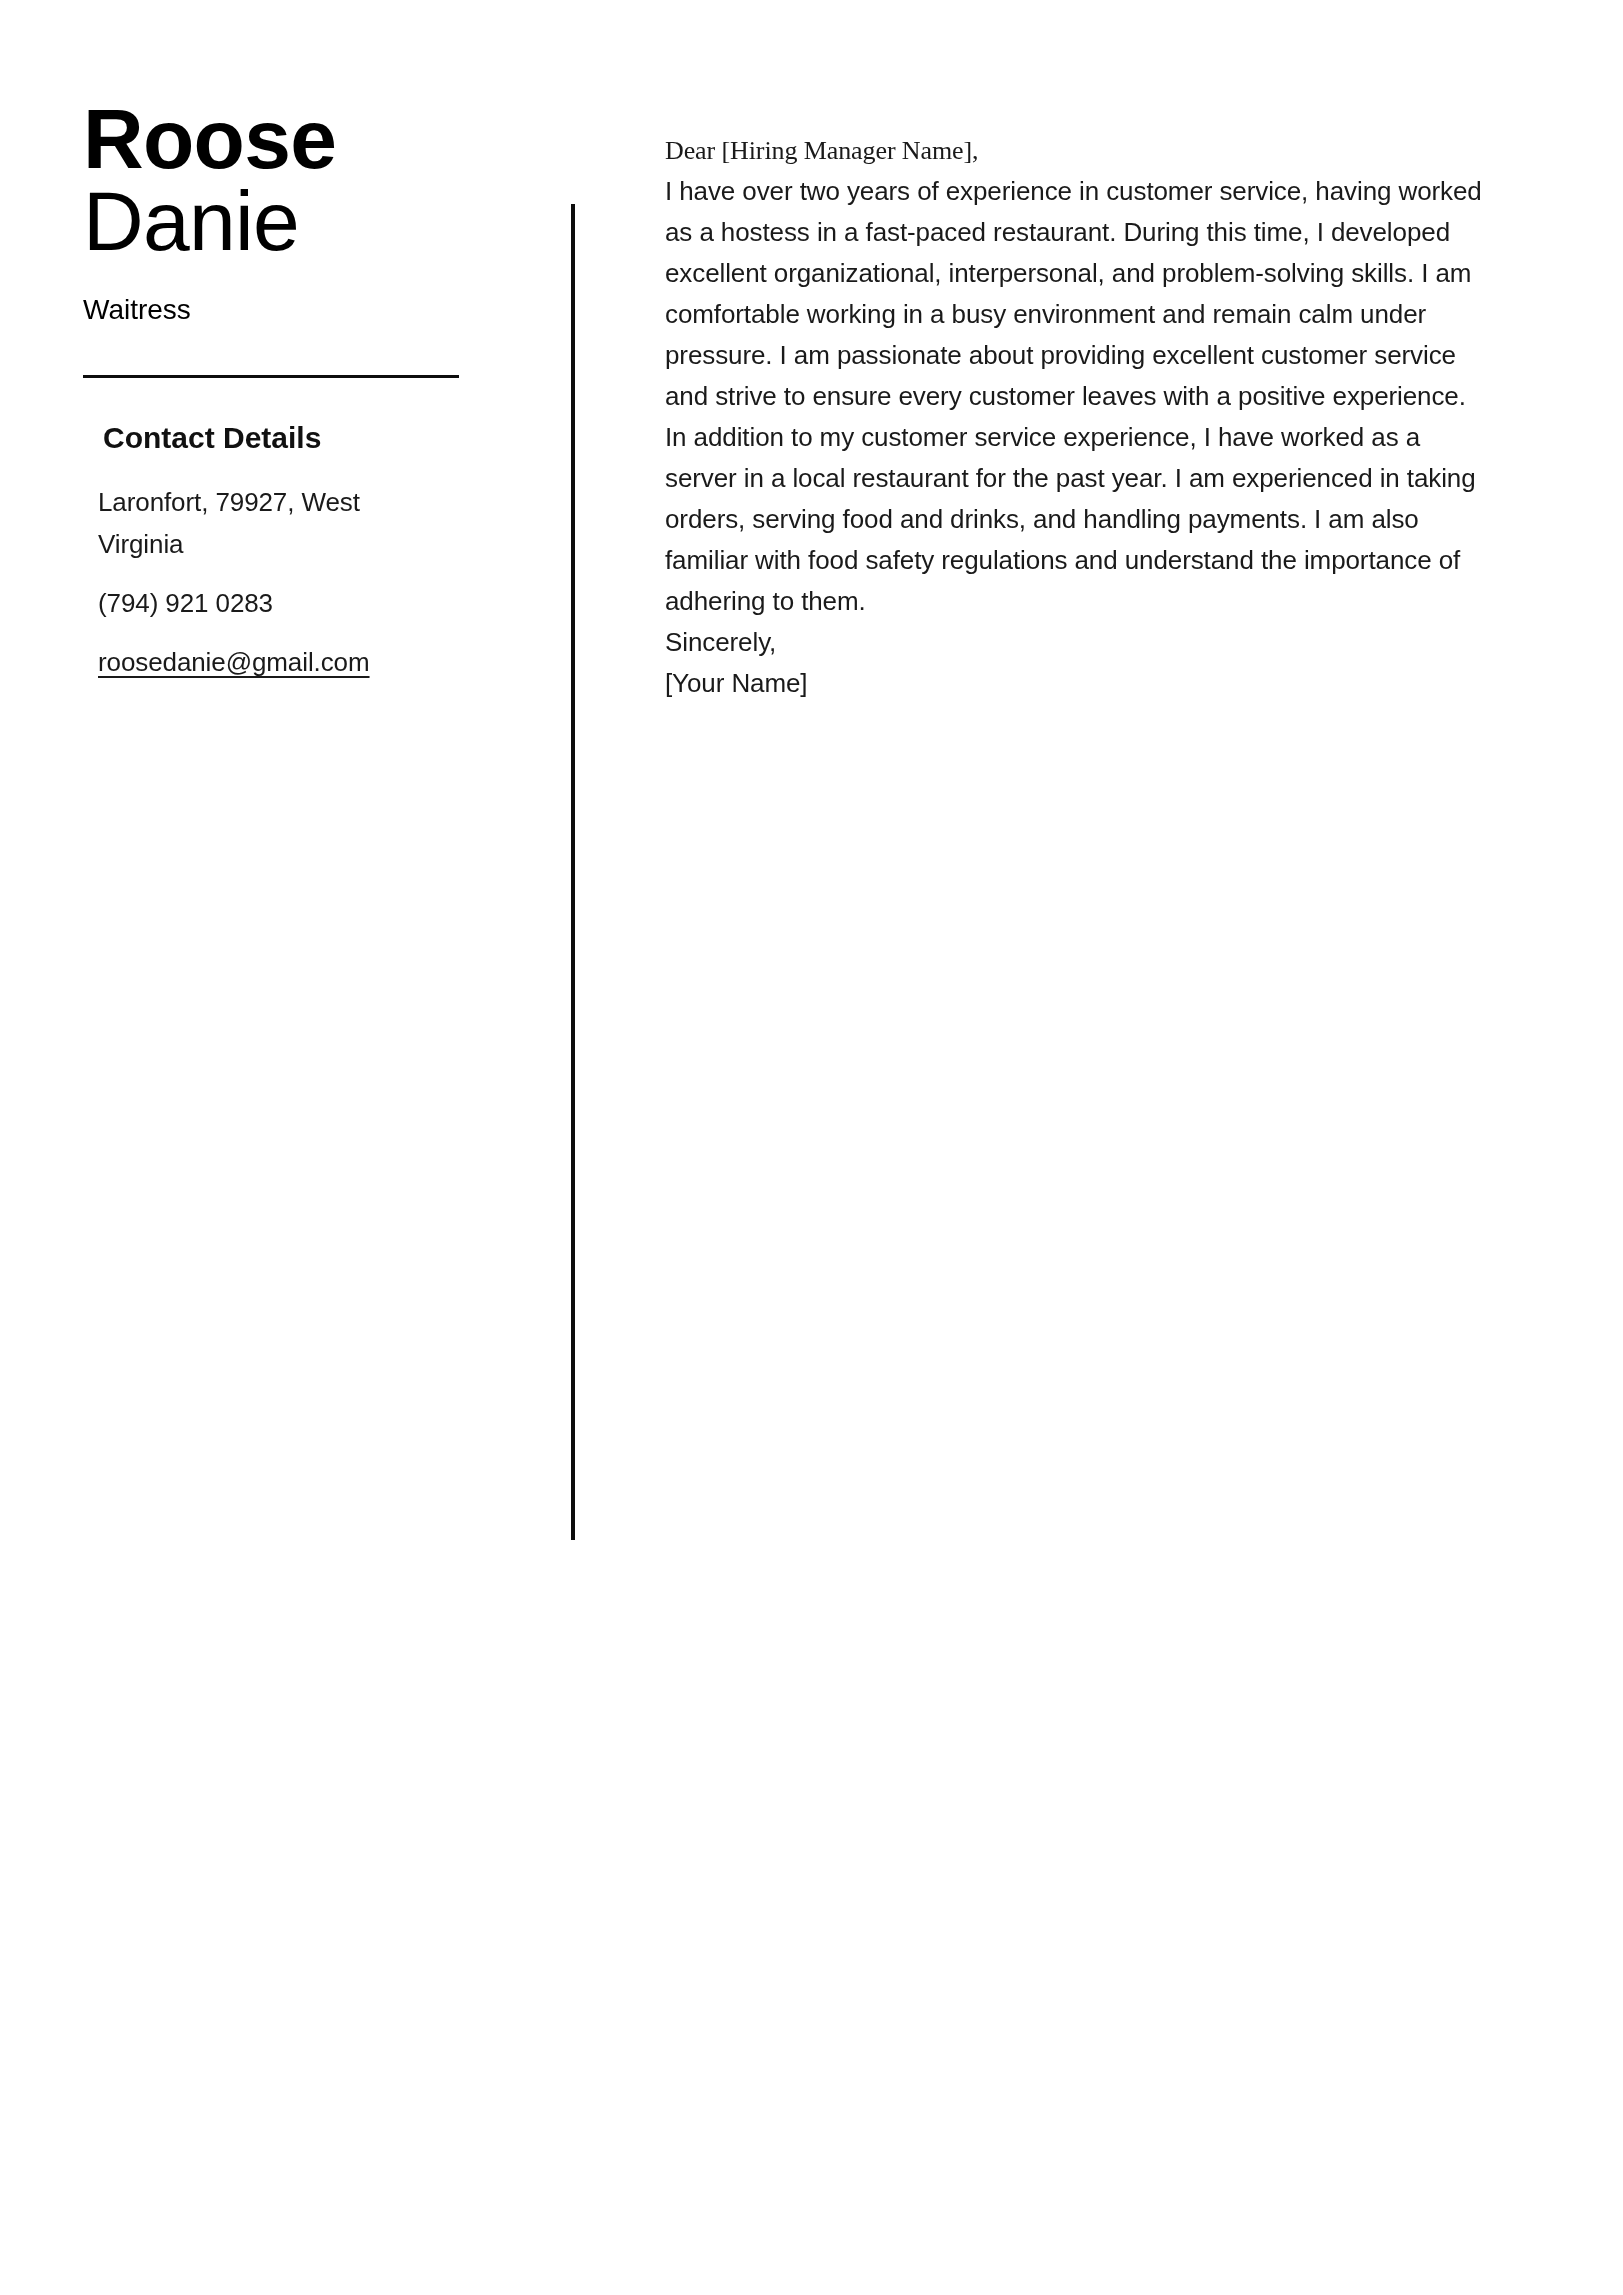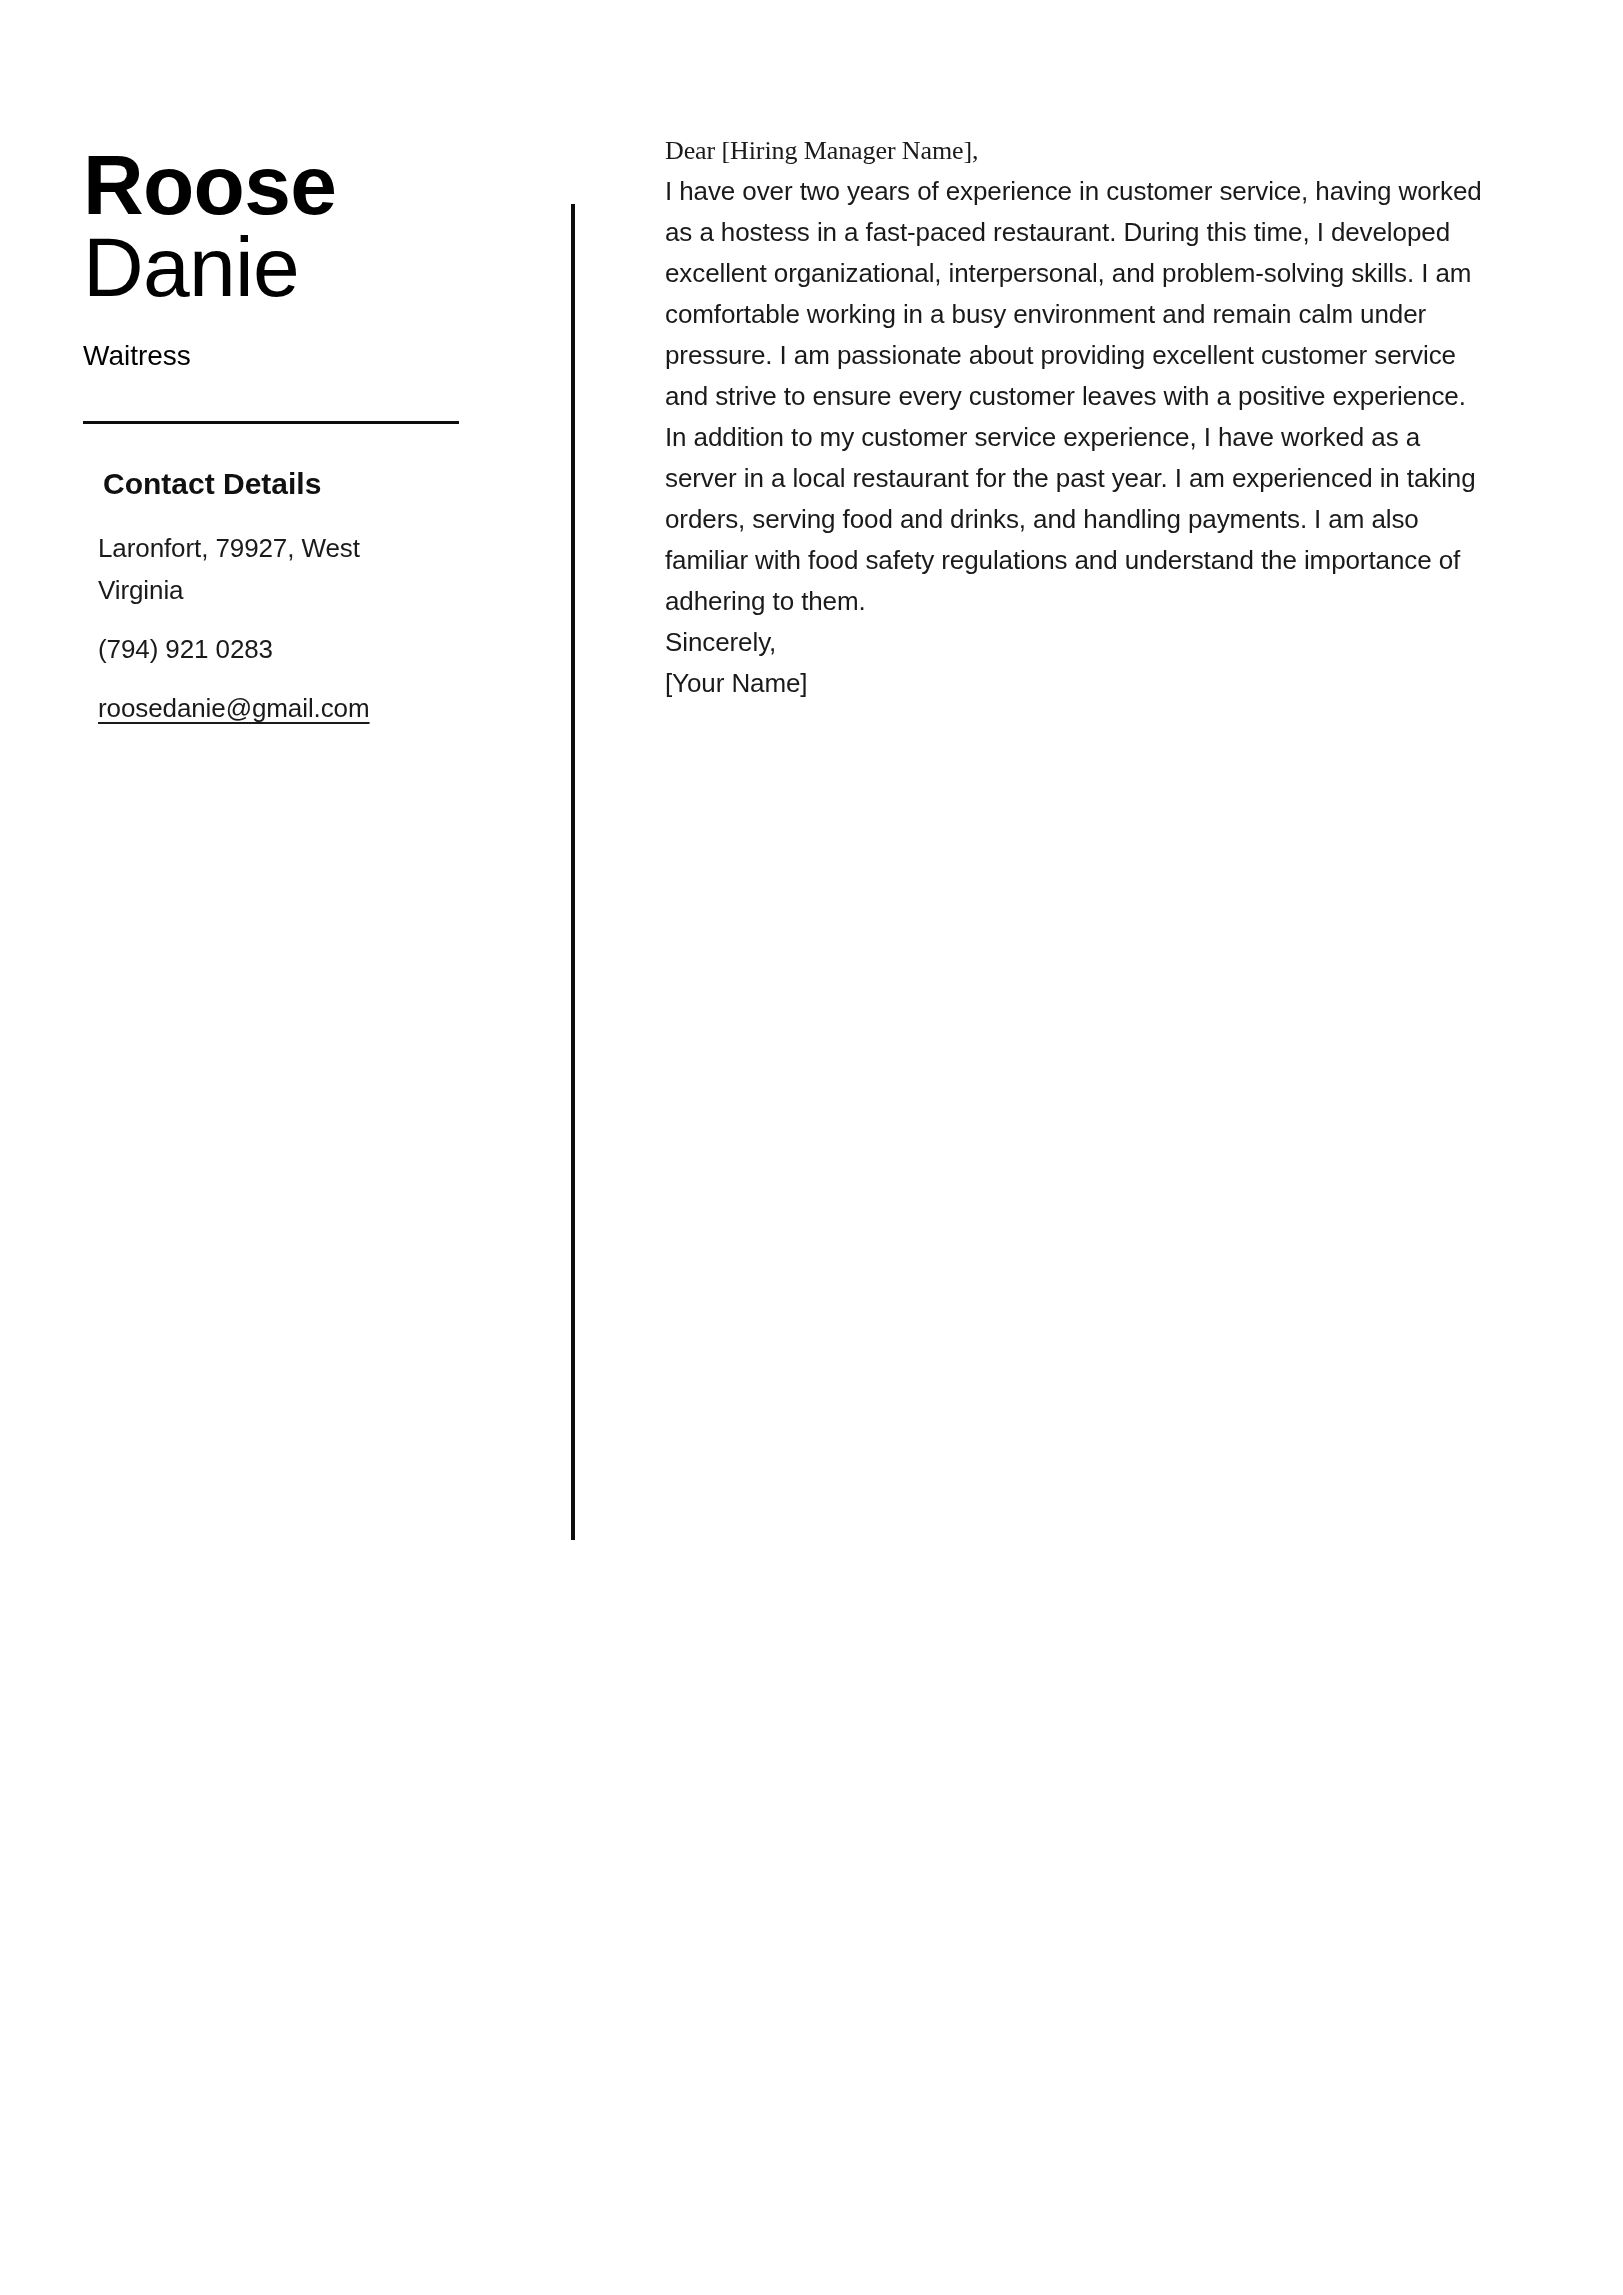--- a/index.html
+++ b/index.html
@@ -21,21 +21,20 @@
     position: absolute;
     left: 83px;
     top: 98px;
     width: 376px;
   }
   .name {
     font-size: 84px;
     line-height: 82px;
     color: #000000;
     letter-spacing: -0.7px;
-    margin-top: 46px;
   }
   .name .first { font-weight: 700; display: block; }
   .name .last  { font-weight: 400; display: block; }
   .job-title {
     margin-top: 27.5px;
     font-size: 28px;
     line-height: 39px;
     font-weight: 400;
     color: #000000;
   }

